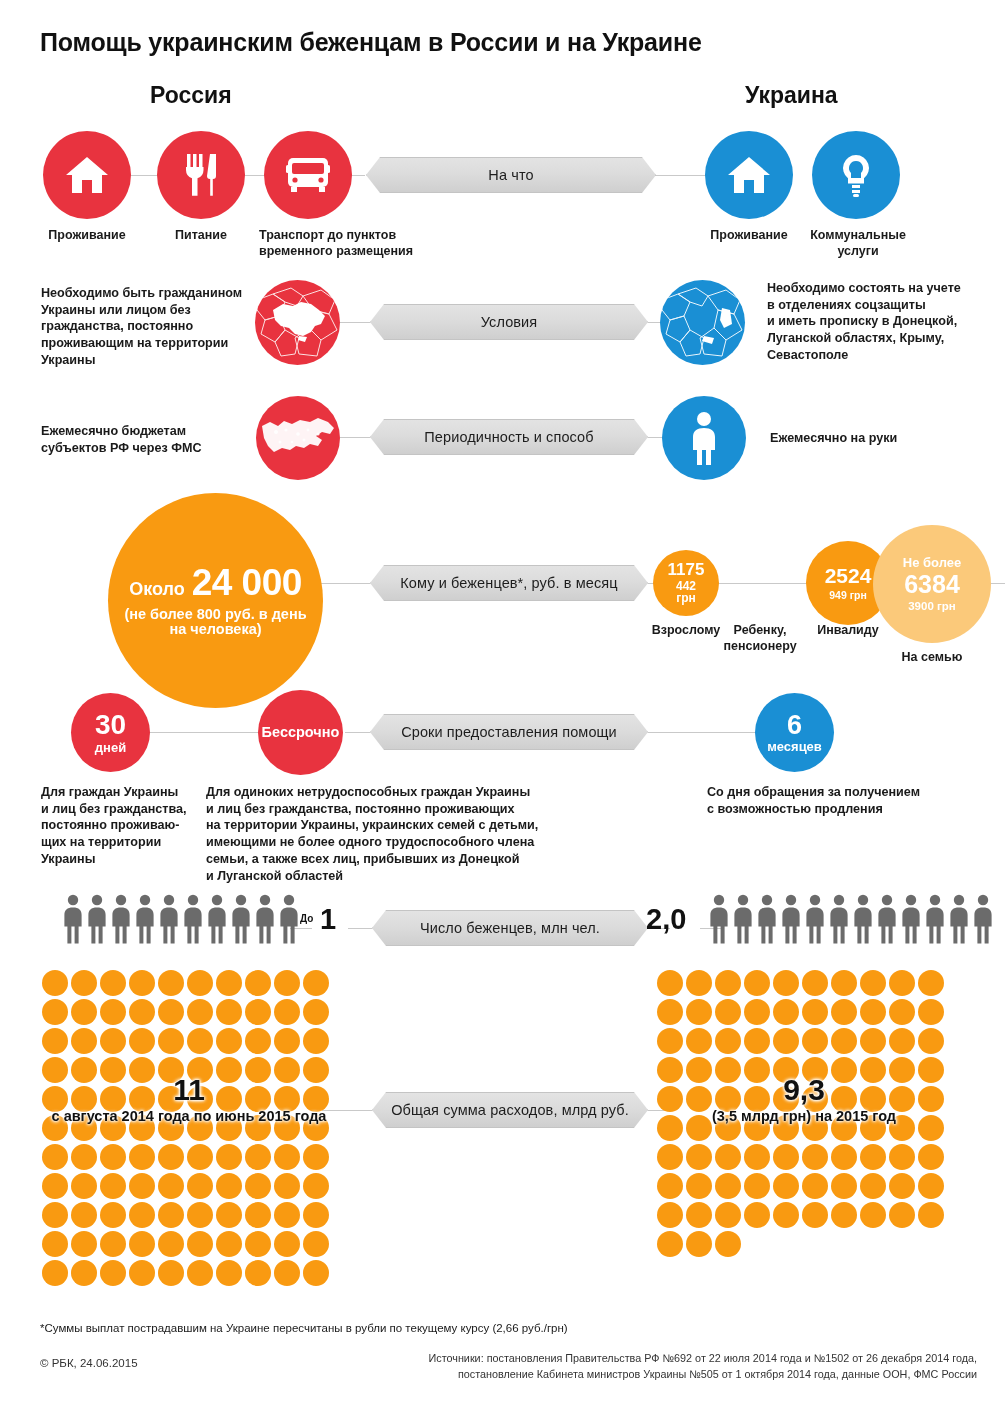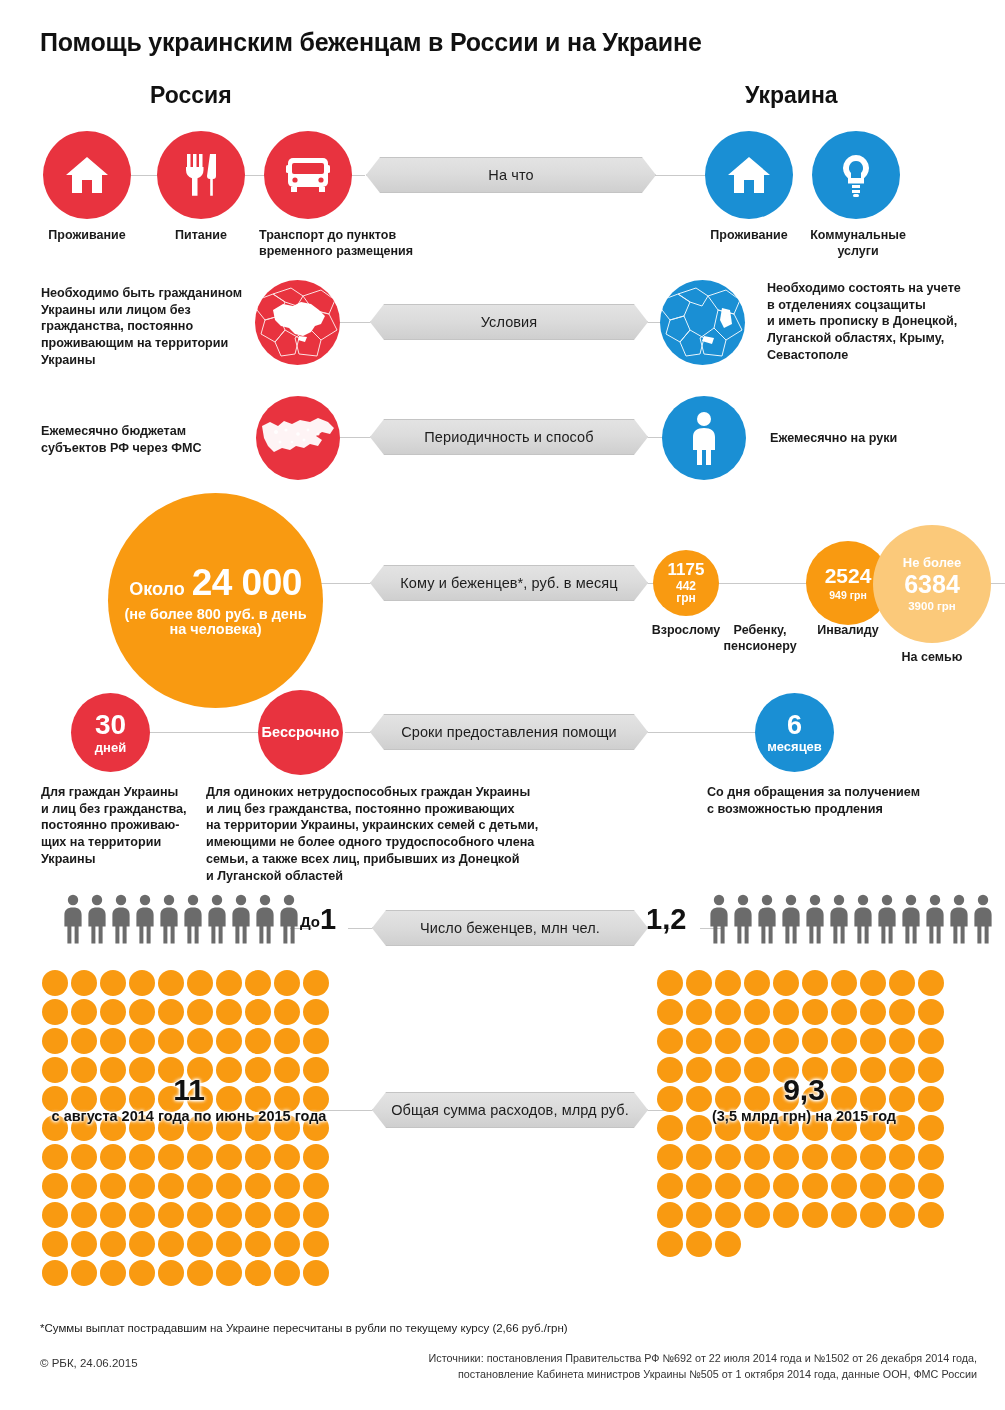--- a/index.html
+++ b/index.html
@@ -414,26 +414,26 @@
       </svg>
       <svg width="22" height="50" viewBox="0 0 22 50">
         <circle cx="11" cy="6" r="5.2" fill="#6b6b6b"></circle>
         <path d="M11 13.5 c-6 0 -8.6 2.6 -8.6 7.5 v11.5 h3 v17 h4 v-17 h3.2 v17 h4 v-17 h3 v-11.5 c0 -4.9 -2.6 -7.5 -8.6 -7.5 z" fill="#6b6b6b"></path>
       </svg>
       <svg width="22" height="50" viewBox="0 0 22 50">
         <circle cx="11" cy="6" r="5.2" fill="#6b6b6b"></circle>
         <path d="M11 13.5 c-6 0 -8.6 2.6 -8.6 7.5 v11.5 h3 v17 h4 v-17 h3.2 v17 h4 v-17 h3 v-11.5 c0 -4.9 -2.6 -7.5 -8.6 -7.5 z" fill="#6b6b6b"></path>
       </svg>
     </div>
-  <div class="inline-amt" style="left:300px; top:913px; font-size:15px;">До</div>
+  <div class="inline-amt" style="left:300px; top:913px; font-size:10px;">До</div>
   <div class="inline-amt" style="left:320px; top:903px; font-size:29px;">1</div>
 
   <div class="banner" style="left:372px; top:910px; width:276px;">Число беженцев, млн чел.</div>
 
-  <div class="inline-amt" style="left:646px; top:903px; font-size:29px;">1,2</div>
+  <div class="inline-amt" style="left:646px; top:903px; font-size:29px;">2,0</div>
   <div class="people" id="people-ua" style="left:708px; top:894px;">
       <svg width="22" height="50" viewBox="0 0 22 50">
         <circle cx="11" cy="6" r="5.2" fill="#6b6b6b"></circle>
         <path d="M11 13.5 c-6 0 -8.6 2.6 -8.6 7.5 v11.5 h3 v17 h4 v-17 h3.2 v17 h4 v-17 h3 v-11.5 c0 -4.9 -2.6 -7.5 -8.6 -7.5 z" fill="#6b6b6b"></path>
       </svg>
       <svg width="22" height="50" viewBox="0 0 22 50">
         <circle cx="11" cy="6" r="5.2" fill="#6b6b6b"></circle>
         <path d="M11 13.5 c-6 0 -8.6 2.6 -8.6 7.5 v11.5 h3 v17 h4 v-17 h3.2 v17 h4 v-17 h3 v-11.5 c0 -4.9 -2.6 -7.5 -8.6 -7.5 z" fill="#6b6b6b"></path>
       </svg>
       <svg width="22" height="50" viewBox="0 0 22 50">

